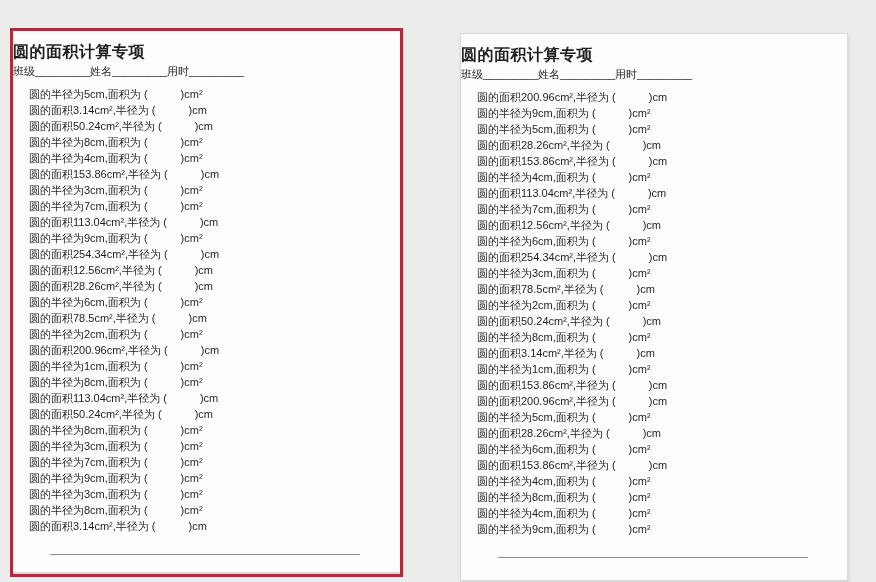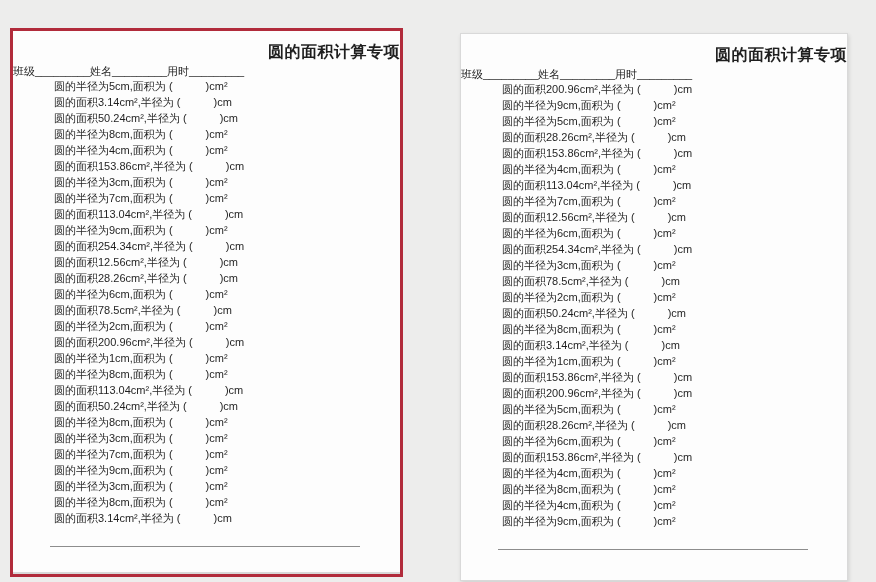--- a/index.html
+++ b/index.html
@@ -22,36 +22,36 @@
     box-shadow: inset 0 -2px 0 #d8d8d8;
   }
   .page-2 {
     left: 460px; top: 33px;
     width: 388px; height: 548px;
     border: 1px solid #d9d9d9;
     box-shadow: 1px 2px 4px rgba(0,0,0,0.12);
   }
   .page-title {
     margin-top: 12px;
-    text-align: right;
+    text-align: left;
     font-size: 16px;
     font-weight: bold;
     line-height: 18px;
     letter-spacing: 0.5px;
   }
   .page-header {
     margin-top: 3px;
     text-align: left;
     font-size: 11px;
     line-height: 14px;
     white-space: pre;
   }
   .lines {
-    margin-top: 0;
-    padding-left: 41px;
+    margin-top: 8px;
+    padding-left: 16px;
   }
   .line {
     height: 16px;
     line-height: 16px;
     font-size: 11px;
     white-space: pre;
   }
   .blank {
     display: inline-block;
     width: 33px;

